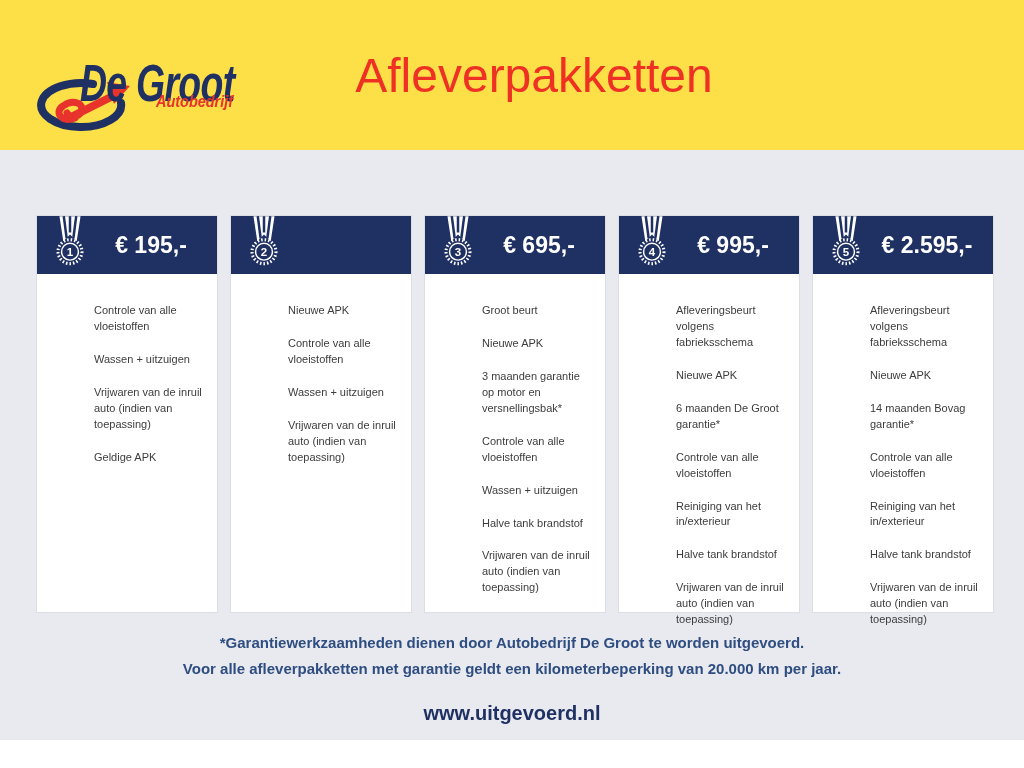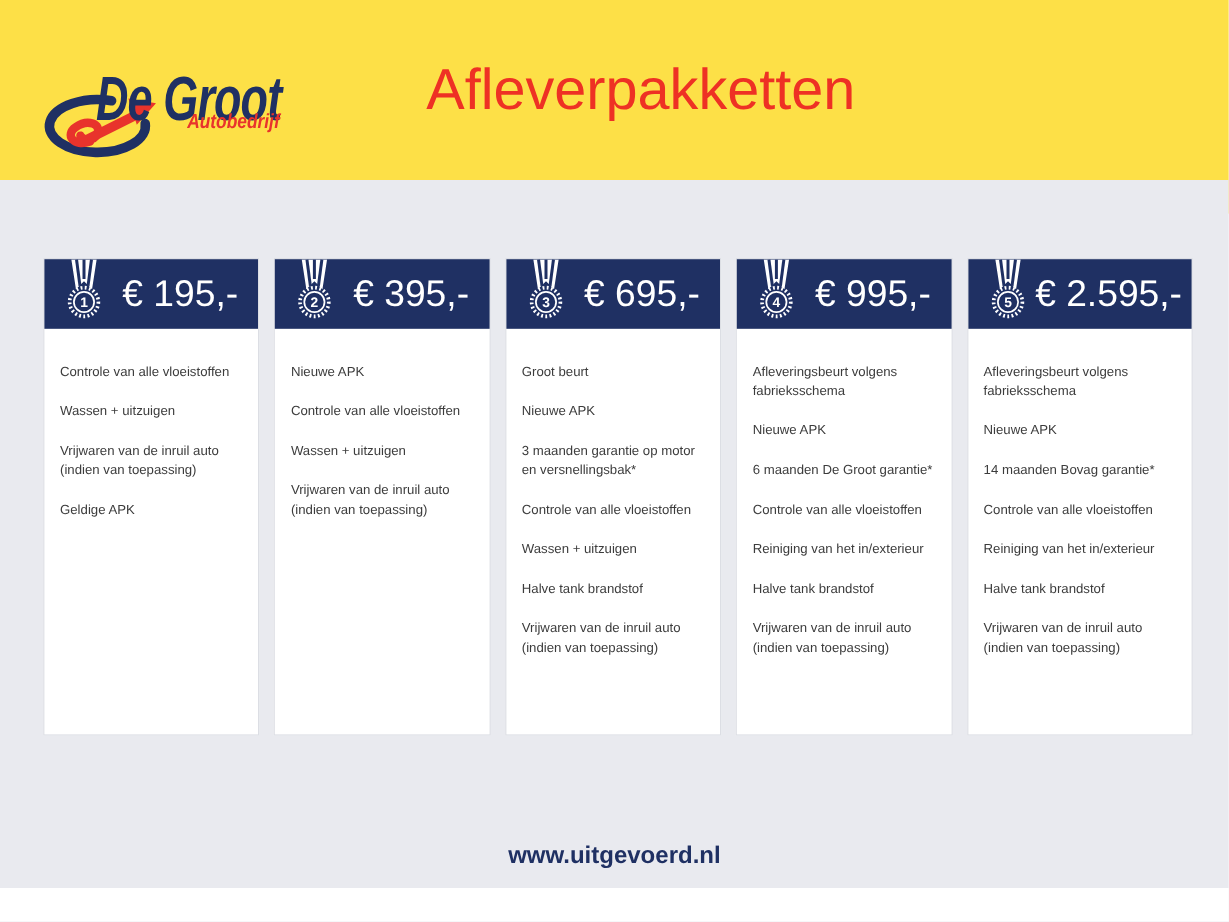--- a/index.html
+++ b/index.html
@@ -42,28 +42,29 @@
     display:flex; gap:12px;
   }
   .card { flex:1 1 0; background:#ffffff; border:1px solid var(--card_border,#dcdee4); }
   .card-header {
     height:58px; background:var(--navy,#1f3063);
     display:flex; align-items:flex-start;
   }
   .medal { flex:0 0 auto; margin-left:10px; }
   .price {
     flex:1; align-self:center; text-align:center;
-    color:#ffffff; font-weight:normal; font-size:31px;
+    color:#ffffff; font-weight:bold; font-size:23px;
     padding-right:8px; white-space:nowrap;
   }
   .features { list-style:none; padding:29px 11px 0 13px; }
   .features li {
     font-size:11px; line-height:1.45;
     color:var(--text_dark,#3c3c3c);
     margin-bottom:17px;
+    margin-left:44px;
   }
   .footnote {
     position:absolute; left:0; top:480px; width:100%;
     text-align:center; color:var(--footnote_blue,#2e4d80);
     font-size:15px; font-weight:bold; line-height:26px;
   }
   .site-url {
     position:absolute; left:0; top:552px; width:100%;
     text-align:center; font-size:20px; font-weight:bold;
     color:var(--navy,#1f3063); cursor:pointer;
@@ -113,21 +114,20 @@
     <div class="card-header">
       <svg class="medal" viewBox="0 0 48 58" width="46" height="56">
         <polygon points="13,0 35,0 31,26 24,19 17,26" fill="#ffffff"></polygon>
         <line x1="17.5" y1="0" x2="20.5" y2="23" stroke="#1f3063" stroke-width="2.6"></line>
         <line x1="24" y1="0" x2="24" y2="17" stroke="#1f3063" stroke-width="2.6"></line>
         <line x1="30.5" y1="0" x2="27.5" y2="23" stroke="#1f3063" stroke-width="2.6"></line>
         <circle cx="24" cy="37" r="12.5" fill="#1f3063" stroke="#ffffff" stroke-width="3.2" stroke-dasharray="1.6 2.1"></circle>
         <circle cx="24" cy="37" r="8.8" fill="none" stroke="#ffffff" stroke-width="1.5"></circle>
         <text x="24" y="41.5" text-anchor="middle" font-size="12" font-weight="bold" fill="#ffffff">2</text>
       </svg>
-      <div class="price">€ 395,-</div>
     </div>
     <ul class="features">
           <li>Nieuwe APK</li>
           <li>Controle van alle vloeistoffen</li>
           <li>Wassen + uitzuigen</li>
           <li>Vrijwaren van de inruil auto (indien van toepassing)</li>
         </ul>
   </div>
 
   <div class="card">
@@ -195,14 +195,18 @@
           <li>Afleveringsbeurt volgens fabrieksschema</li>
           <li>Nieuwe APK</li>
           <li>14 maanden Bovag garantie*</li>
           <li>Controle van alle vloeistoffen</li>
           <li>Reiniging van het in/exterieur</li>
           <li>Halve tank brandstof</li>
           <li>Vrijwaren van de inruil auto (indien van toepassing)</li>
         </ul>
   </div>
 </div>
+  <div class="footnote">
+    <p>*Garantiewerkzaamheden dienen door Autobedrijf De Groot te worden uitgevoerd.</p>
+    <p>Voor alle afleverpakketten met garantie geldt een kilometerbeperking van 20.000 km per jaar.</p>
+  </div>
   <div class="site-url">www.uitgevoerd.nl</div>
 </div>
 
 </body></html>

